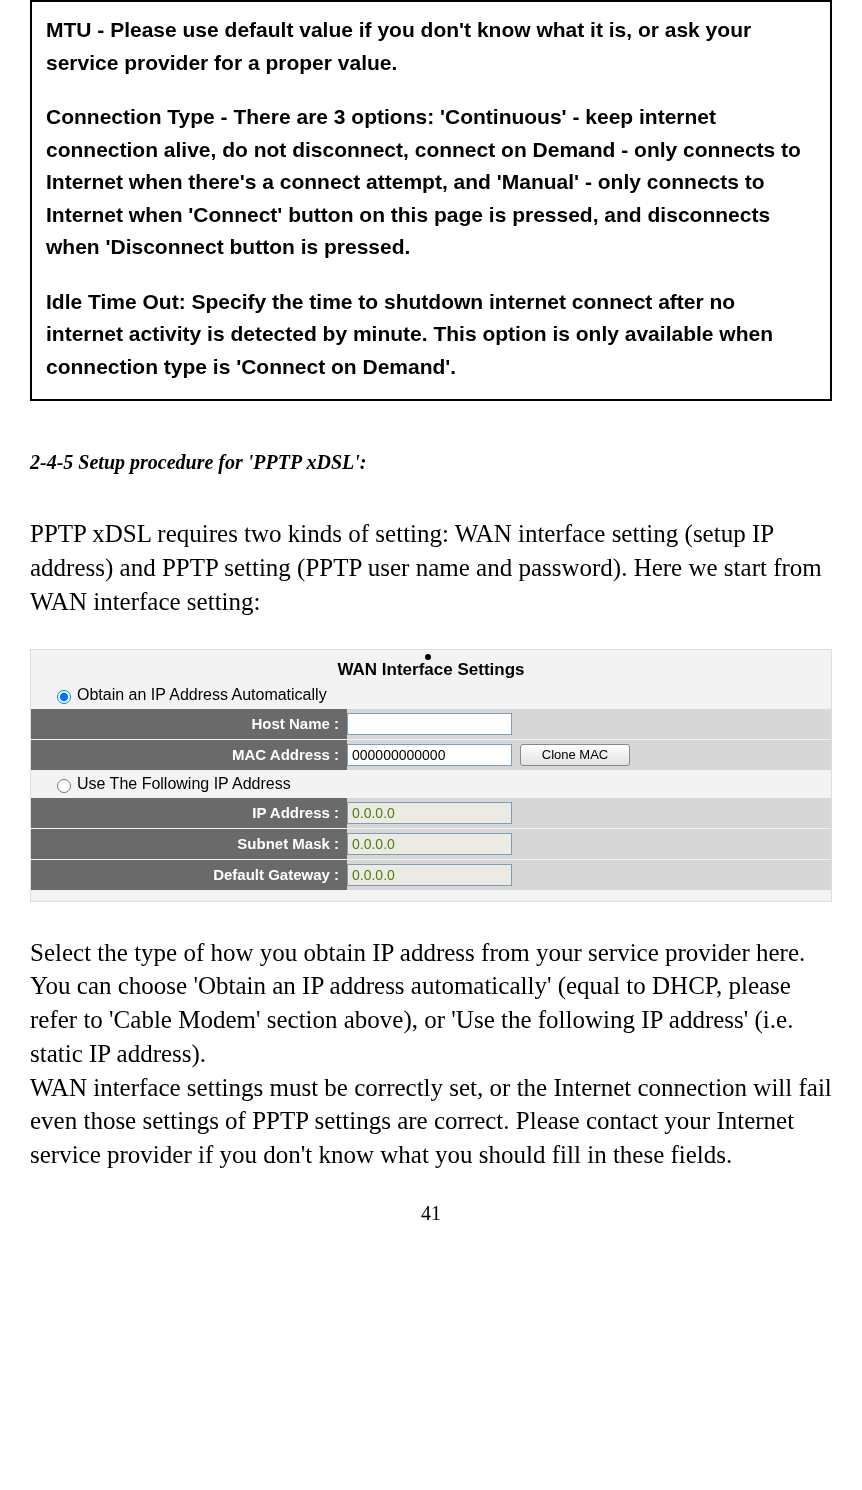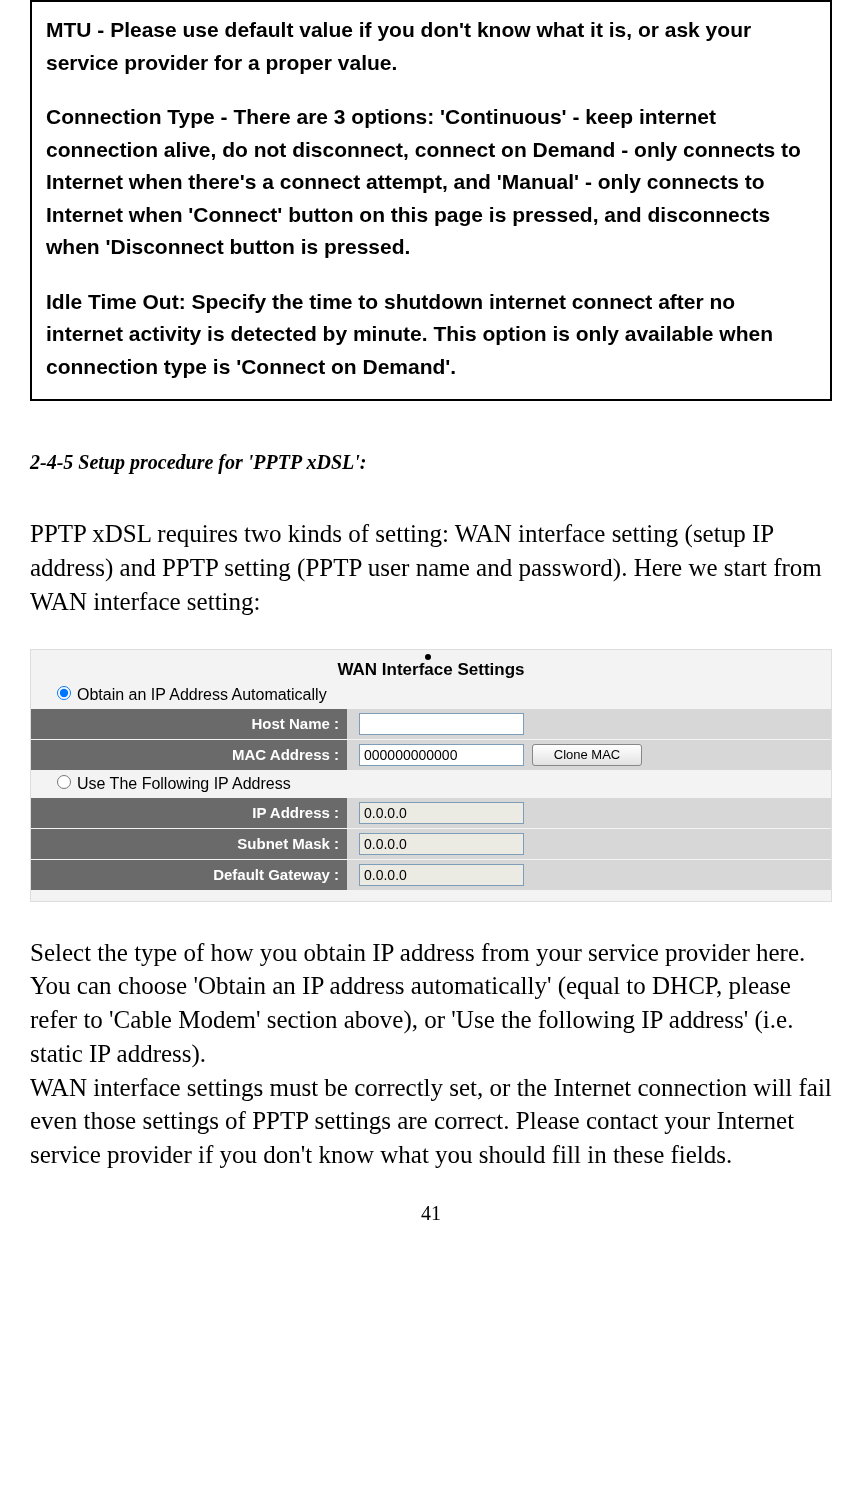--- a/index.html
+++ b/index.html
@@ -66,21 +66,21 @@
       margin-right: 6px;
     }
     .wan-title {
       font-weight: bold;
       font-size: 17px;
     }
     .radio-row {
       padding: 4px 8px 4px 26px;
       font-size: 16px;
       display: flex;
-      align-items: flex-start;
+      align-items: flex-end;
     }
     .radio-row input[type="radio"] {
       margin-right: 6px;
       width: 14px;
       height: 14px;
     }
     .field-row {
       display: flex;
       align-items: flex-start;
       height: 30px;
@@ -98,34 +98,34 @@
       display: flex;
       align-items: center;
       justify-content: flex-end;
     }
     .field-content {
       flex: 1;
       background: #d7d7d7;
       height: 100%;
       display: flex;
       align-items: center;
-      padding-left: 12px;
+      padding-left: 0;
     }
     .text-input {
       font-family: Arial, Helvetica, sans-serif;
       font-size: 14px;
       width: 165px;
       height: 22px;
       border: 1px solid #7e9db9;
       padding: 2px 4px;
       background: #fff;
     }
     .text-input.disabled {
       background: #ebebe4;
-      color: #000000;
+      color: #4d7c0f;
     }
     .clone-button {
       font-family: Arial, Helvetica, sans-serif;
       font-size: 13px;
       height: 22px;
       width: 110px;
       margin-left: 8px;
       border: 1px solid #888;
       background: linear-gradient(#fff, #e2e2e2);
       border-radius: 3px;

